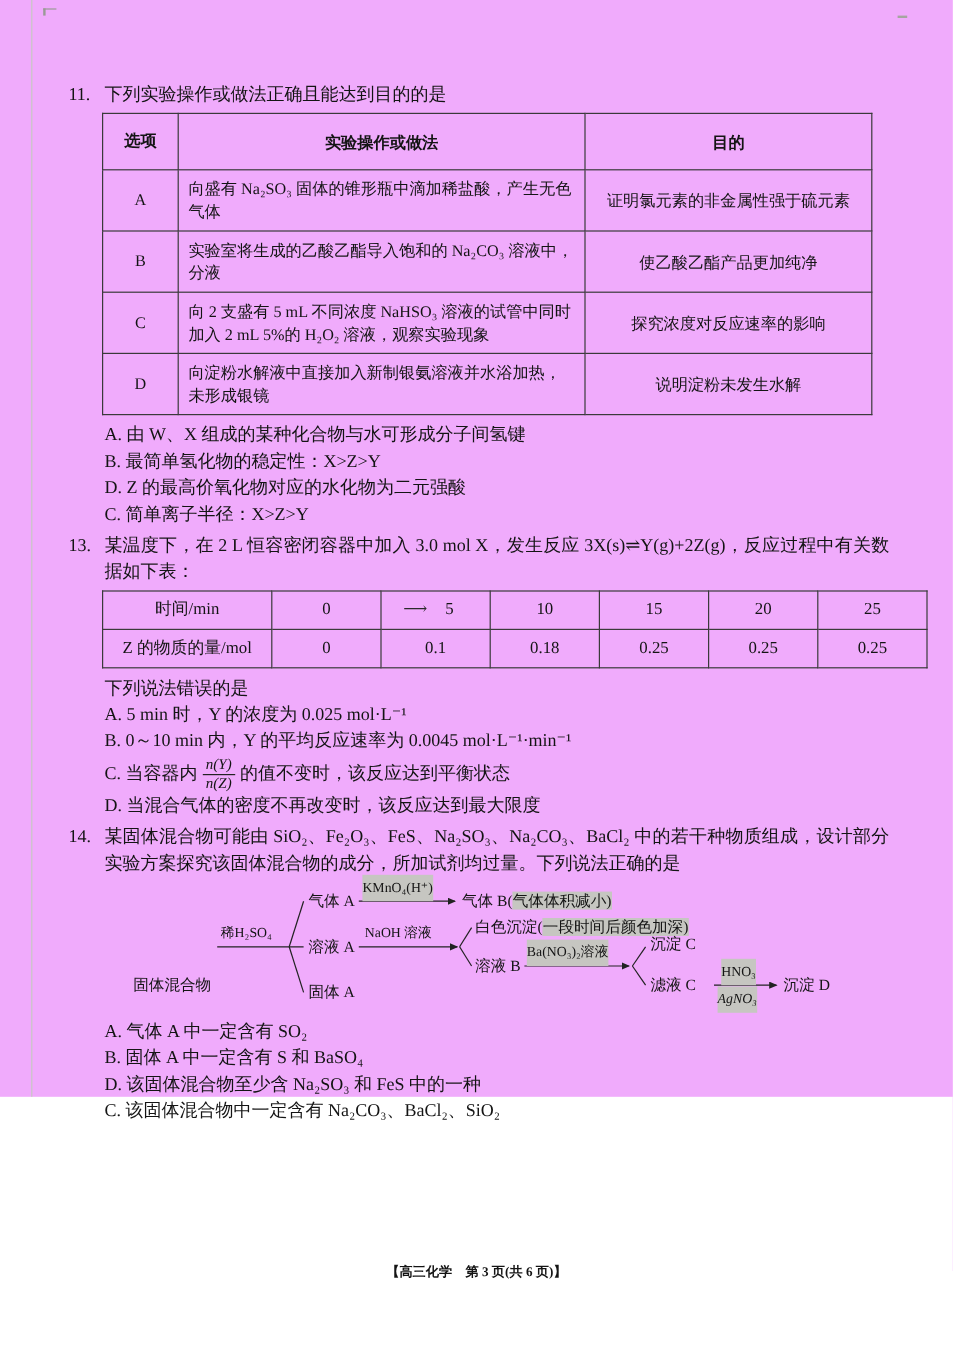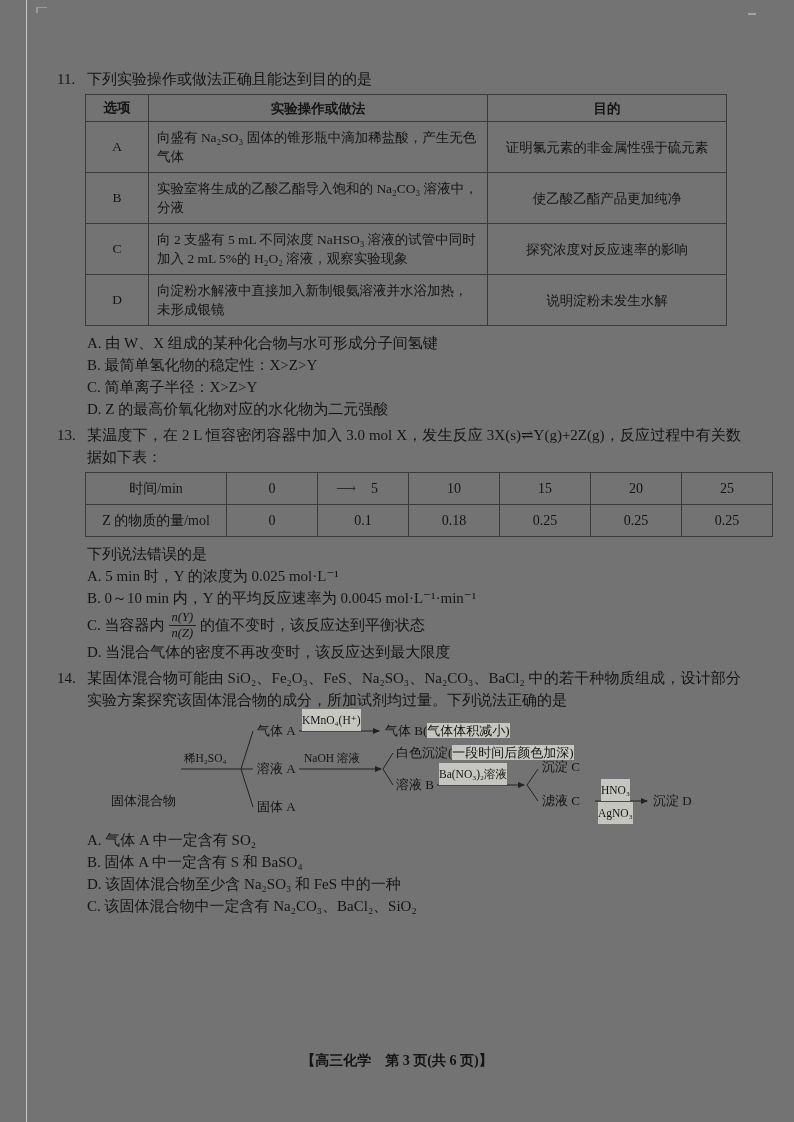--- a/index.html
+++ b/index.html
@@ -1,49 +1,49 @@
 <!DOCTYPE html>
 <html><head>
 <meta charset="utf-8">
 <style>
   html,body{margin:0;padding:0;}
   body{width:794px;height:1122px;background:#ffffff;overflow:hidden;}
-  .page{position:relative;width:794px;height:1122px;background:#737373;
+  .page{position:relative;width:794px;height:914px;background:#f0abfc;
         font-family:"Liberation Serif","DejaVu Serif",serif;color:#141414;}
   .scan-edge{position:absolute;left:26px;top:0;width:1px;height:100%;background:#c8c8c2;}
   .mark-tl{position:absolute;left:36px;top:7px;width:9px;height:5px;border-left:2px solid #9a9a96;border-top:1px solid #9a9a96;}
   .mark-tr{position:absolute;left:748px;top:13px;width:8px;height:2px;background:#a5a5a0;}
   .content{position:absolute;left:57px;top:68px;width:684px;font-size:15px;line-height:22px;}
   .q{margin-bottom:4px;}
   .stem{display:flex;}
   .qnum{flex:0 0 30px;}
   .stemtext{flex:1;text-align:justify;}
   .opt{margin-left:30px;}
   .qtable{border-collapse:collapse;margin:4px 0 6px 28px;font-size:13.5px;table-layout:fixed;}
   .qtable th,.qtable td{border:1px solid #3a3a3a;}
   .q11-table{width:626px;}
-  .q11-table th{font-weight:bold;text-align:center;padding:2px 2px;}
+  .q11-table th{font-weight:bold;text-align:center;padding:12px 2px;}
   .c-opt{width:58px;text-align:center;vertical-align:middle;}
   .c-op{width:334px;text-align:left;vertical-align:middle;padding:6px 8px;line-height:19px;}
   .c-purp{width:234px;text-align:center;vertical-align:middle;padding:4px 6px;line-height:19px;}
   .q13-table{width:626px;font-size:14px;}
   .q13-table td{text-align:center;vertical-align:middle;height:31px;padding:0 4px;}
   .t-label{width:132px;}
   .q13-table td.t-val{width:82px;}
   .pen{color:#2a2a2a;letter-spacing:-1px;margin-right:4px;position:relative;left:-12px;}
   .optc{display:flex;align-items:center;min-height:32px;}
   .frac{display:inline-block;vertical-align:middle;text-align:center;font-size:12.5px;line-height:1.15;margin:0 4px;font-style:italic;}
   .frac .num{display:block;border-bottom:1px solid #222;padding:0 3px;}
   .frac .den{display:block;padding:0 3px;}
   .flowchart{position:relative;width:660px;height:112px;margin:2px 0 4px 26px;font-size:13px;}
   .fc-lines{position:absolute;left:0;top:0;}
   .fc{position:absolute;transform:translateY(-50%);white-space:nowrap;}
   .fc-lab{font-size:11.5px;}
   .hl{background:#c6c6c1;}
-  .footer{position:absolute;left:0;top:1052px;width:794px;text-align:center;font-weight:bold;font-size:14px;}
+  .footer{position:absolute;left:0;top:1052px;width:794px;text-align:center;font-weight:bold;font-size:11px;}
 </style>
 </head>
 <body>
 
 <div class="page">
   <div class="scan-edge"></div>
   <div class="mark-tl"></div>
   <div class="mark-tr"></div>
 
   <div class="content">
@@ -80,22 +80,22 @@
           <td class="c-op">向淀粉水解液中直接加入新制银氨溶液并水浴加热，未形成银镜</td>
           <td class="c-purp">说明淀粉未发生水解</td>
         </tr>
         </tbody>
       </table>
     </div>
 
     <div class="q">
       <div class="opt">A. 由 W、X 组成的某种化合物与水可形成分子间氢键</div>
       <div class="opt">B. 最简单氢化物的稳定性：X&gt;Z&gt;Y</div>
+      <div class="opt">D. Z 的最高价氧化物对应的水化物为二元强酸</div>
       <div class="opt">C. 简单离子半径：X&gt;Z&gt;Y</div>
-      <div class="opt">D. Z 的最高价氧化物对应的水化物为二元强酸</div>
     </div>
 
     <div class="q">
       <div class="stem">
         <span class="qnum">13.</span>
         <span class="stemtext">某温度下，在 2 L 恒容密闭容器中加入 3.0 mol X，发生反应 3X(s)⇌Y(g)+2Z(g)，反应过程中有关数据如下表：</span>
       </div>
       <table class="qtable q13-table">
         <tbody>
         <tr>
@@ -171,21 +171,21 @@
 
         <span class="fc" style="left:313px;top:40px;"><span>白色沉淀(</span><span class="hl">一段时间后颜色加深)</span></span>
 
         <span class="fc" style="left:313px;top:72px;">溶液 B</span>
         <span class="fc fc-lab hl" style="left:356px;top:61px;">Ba(NO₃)₂溶液</span>
 
         <span class="fc" style="left:459px;top:54px;">沉淀 C</span>
         <span class="fc" style="left:459px;top:88px;">滤液 C</span>
 
         <span class="fc fc-lab hl" style="left:518px;top:77px;">HNO₃</span>
-        <span class="fc fc-lab hl" style="left:515px;top:100px;">AgNO₃</span>
+        <span class="fc fc-lab hl" style="left:515px;top:100px;font-style:italic;">AgNO₃</span>
         <span class="fc" style="left:570px;top:88px;">沉淀 D</span>
 
         <span class="fc" style="left:174px;top:94px;">固体 A</span>
       </div>
 
       <div class="opt">A. 气体 A 中一定含有 SO₂</div>
       <div class="opt">B. 固体 A 中一定含有 S 和 BaSO₄</div>
       <div class="opt">D. 该固体混合物至少含 Na₂SO₃ 和 FeS 中的一种</div>
       <div class="opt">C. 该固体混合物中一定含有 Na₂CO₃、BaCl₂、SiO₂</div>
     </div>

